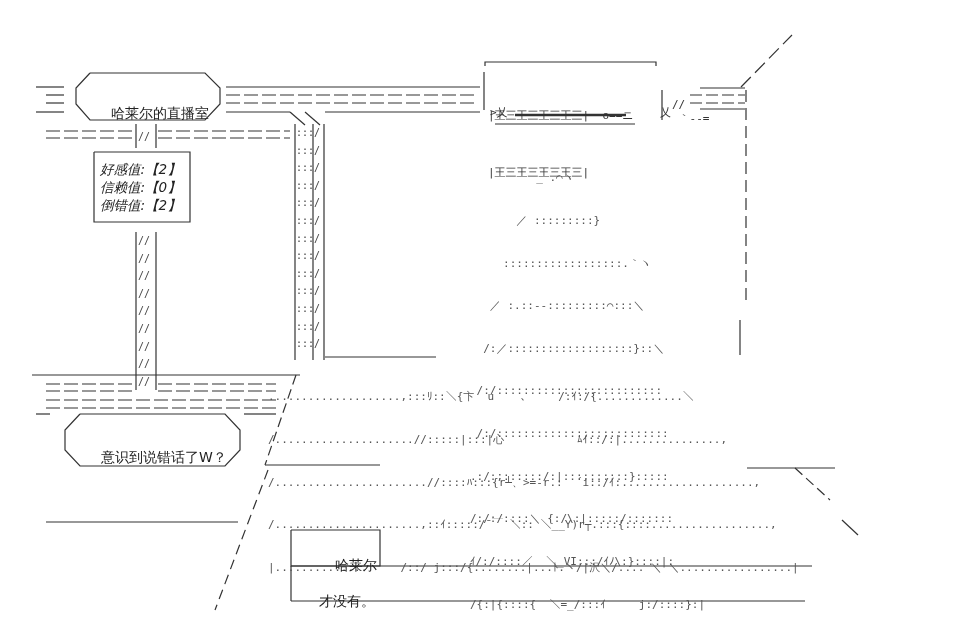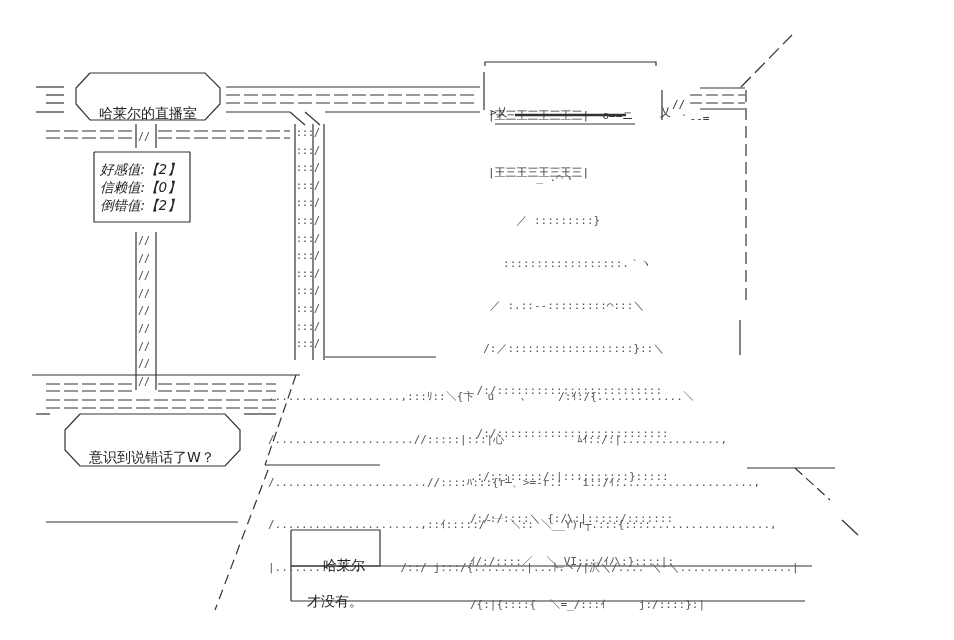--- a/index.html
+++ b/index.html
@@ -1,21 +1,21 @@
 <!DOCTYPE html>
 <html><head>
 <meta charset="utf-8">
 <style>
   html, body { margin:0; padding:0; background:#ffffff; }
   body { width:954px; height:640px; position:relative; overflow:hidden;
          font-family:"DejaVu Sans", sans-serif; color:#222; }
   .abs { position:absolute; }
   svg.lines { position:absolute; left:0; top:0; width:954px; height:640px; }
   .txt { position:absolute; white-space:pre; font-size:13px; line-height:17px; color:#222; }
-  .cjk { font-family:"DejaVu Sans", sans-serif; font-size:14px; }
+  .cjk { font-family:"DejaVu Sans", sans-serif; font-size:14px;margin-left:12px; }
   .art { position:absolute; white-space:pre; font-family:"DejaVu Sans Mono", monospace;
          font-size:11px; line-height:14.2px; color:#555; letter-spacing:0px; }
   .stat-line { display:block; height:18px; line-height:18px; font-size:13.5px;font-style:italic; }
   .pipes { position:absolute; white-space:pre; font-family:"DejaVu Sans Mono", monospace;
            font-size:10px; line-height:17.6px; color:#444; }
 </style>
 </head>
 <body>
 
 <svg class="lines" viewBox="0 0 954 640">

